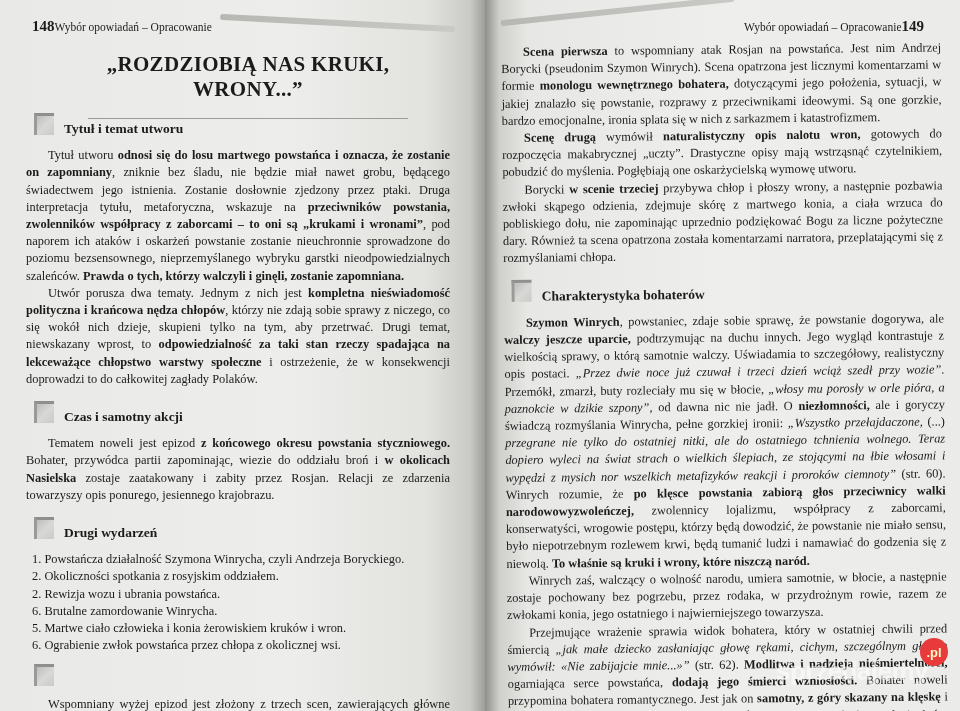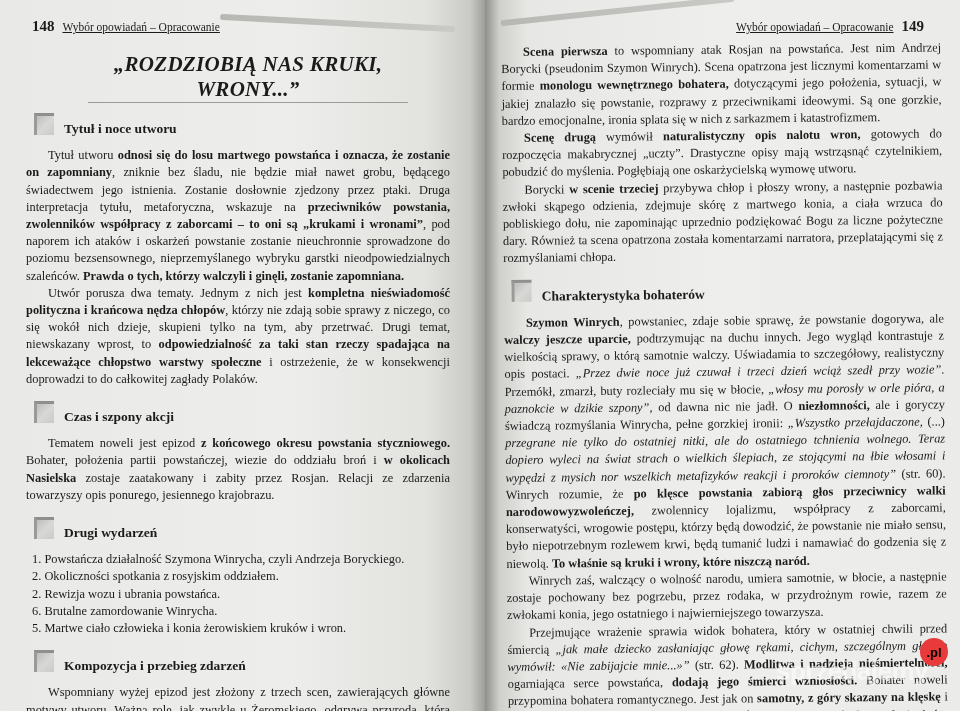--- a/index.html
+++ b/index.html
@@ -14,36 +14,36 @@
   }
   .page-right {
     width: 475px;
     background: linear-gradient(90deg, #8e8e8a 0%, #cfcfcb 3%, #e7e7e5 9%, #eeeeec 50%, #ebebe9 100%);
   }
   .gutter-shadow {
     position: absolute; left: 470px; top: 0; width: 30px; height: 40px;
     background: radial-gradient(ellipse at 50% 0%, #111 0%, #333 40%, transparent 75%);
   }
 
-  .running-head { position: absolute; top: 18px; font-size: 12px; display: flex; align-items: baseline; gap: 8px; }
+  .running-head { position: absolute; top: 18px; font-size: 12px; display: flex; align-items: baseline; }
   .running-head .num { font-weight: bold; font-size: 15px; }
-  .running-head .txt { font-size: 11.5px; text-decoration: underline; }
+  .running-head .txt { font-size: 11.5px; }
   .rh-left { left: 32px; }
   .rh-right { right: 36px; }
   .deco-bar {
     position: absolute; height: 6px; border-radius: 3px;
     background: linear-gradient(90deg, #b7b7b4, #c9c9c6);
   }
   .deco-left { left: 220px; top: 20px; width: 235px; transform: rotate(3deg); }
   .deco-right { left: 15px; top: 8px; width: 235px; transform: rotate(-6deg); }
 
   .title {
     position: absolute; left: 88px; top: 52px; width: 320px;
-    font-size: 21px; font-weight: bold; font-style: italic; text-align: center; letter-spacing: 0.3px;
-    border-bottom: 1px solid #9b9b98; padding-bottom: 0;
+    font-size: 21px; font-weight: bold; text-align: center; letter-spacing: 0.3px;
+    border-bottom: 1px solid #9b9b98; padding-bottom: 16px;
   }
 
   .content { position: absolute; font-size: 12.4px; line-height: 17.2px; text-align: justify; }
   .content-left { left: 26px; top: 100px; width: 424px; }
   .content-right { left: 16px; top: 44px; width: 440px; transform: rotate(-0.6deg); transform-origin: 0 0; }
 
   .section-head { display: flex; align-items: center; gap: 10px; margin: 10px 0 10px 8px; }
   .section-icon {
     width: 20px; height: 22px; flex: none;
     background: linear-gradient(135deg, #bdbdbb 0%, #d8d8d6 50%, #cacac7 100%);
@@ -56,21 +56,21 @@
   i { font-style: italic; }
 
   ol.plan { list-style: none; margin: 4px 0 0 6px; }
   ol.plan li { font-size: 12.4px; line-height: 17.2px; }
 
   .watermark {
     position: absolute; right: 12px; top: 656px; display: flex; align-items: flex-start;
   }
   .wm-text { font-family: "Liberation Sans", sans-serif; font-size: 26px; color: rgba(255,255,255,0.55); font-weight: bold; letter-spacing: -0.5px; }
   .wm-badge {
-    width: 28px; height: 28px; border-radius: 50%; background: #e83a3a; color: #000000;
+    width: 28px; height: 28px; border-radius: 50%; background: #e83a3a; color: #fef9c3;
     font-family: "Liberation Sans", sans-serif; font-weight: bold; font-size: 13px;
     display: flex; align-items: center; justify-content: center; margin-left: -8px; margin-top: -18px;
   }
 </style>
 </head>
 <body>
 
 <div class="spread">
   <div class="gutter-shadow"></div>
 
@@ -78,43 +78,43 @@
     <div class="running-head rh-left">
       <span class="num">148</span>
       <span class="txt">Wybór opowiadań – Opracowanie</span>
     </div>
     <div class="deco-bar deco-left"></div>
     <div class="title">„ROZDZIOBIĄ NAS KRUKI, WRONY...”</div>
 
     <div class="content content-left" id="left-content">
         <div class="section-head">
           <span class="section-icon"></span>
-          <span class="section-title">Tytuł i noce utworu</span>
+          <span class="section-title">Tytuł i temat utworu</span>
         </div>
         <p><span>Tytuł utworu </span><b>odnosi się do losu martwego powstańca i oznacza, że zostanie on zapomniany</b><span>, zniknie bez śladu, nie będzie miał nawet grobu, będącego świadectwem jego istnienia. Zostanie dosłownie zjedzony przez ptaki. Druga interpretacja tytułu, metaforyczna, wskazuje na </span><b>przeciwników powstania, zwolenników współpracy z zaborcami – to oni są „krukami i wronami”</b><span>, pod naporem ich ataków i oskarżeń powstanie zostanie nieuchronnie sprowadzone do poziomu bezsensownego, nieprzemyślanego wybryku garstki nieodpowiedzialnych szaleńców. </span><b>Prawda o tych, którzy walczyli i ginęli, zostanie zapomniana.</b></p>
         <p><span>Utwór porusza dwa tematy. Jednym z nich jest </span><b>kompletna nieświadomość polityczna i krańcowa nędza chłopów</b><span>, którzy nie zdają sobie sprawy z niczego, co się wokół nich dzieje, skupieni tylko na tym, aby przetrwać. Drugi temat, niewskazany wprost, to </span><b>odpowiedzialność za taki stan rzeczy spadająca na lekceważące chłopstwo warstwy społeczne</b><span> i ostrzeżenie, że w konsekwencji doprowadzi to do całkowitej zagłady Polaków.</span></p>
         <div class="section-head">
           <span class="section-icon"></span>
-          <span class="section-title">Czas i szpony akcji</span>
+          <span class="section-title">Czas i samotny akcji</span>
         </div>
-        <p><span>Tematem noweli jest epizod </span><b>z końcowego okresu powstania styczniowego.</b><span> Bohater, położenia partii powstańczej, wiezie do oddziału broń i </span><b>w okolicach Nasielska</b><span> zostaje zaatakowany i zabity przez Rosjan. Relacji ze zdarzenia towarzyszy opis ponurego, jesiennego krajobrazu.</span></p>
+        <p><span>Tematem noweli jest epizod </span><b>z końcowego okresu powstania styczniowego.</b><span> Bohater, przywódca partii zapominając, wiezie do oddziału broń i </span><b>w okolicach Nasielska</b><span> zostaje zaatakowany i zabity przez Rosjan. Relacji ze zdarzenia towarzyszy opis ponurego, jesiennego krajobrazu.</span></p>
         <div class="section-head">
           <span class="section-icon"></span>
           <span class="section-title">Drugi wydarzeń</span>
         </div>
         <ol class="plan">
           <li>1. Powstańcza działalność Szymona Winrycha, czyli Andrzeja Boryckiego.</li>
           <li>2. Okoliczności spotkania z rosyjskim oddziałem.</li>
           <li>2. Rewizja wozu i ubrania powstańca.</li>
           <li>6. Brutalne zamordowanie Winrycha.</li>
           <li>5. Martwe ciało człowieka i konia żerowiskiem kruków i wron.</li>
+          <li>6. Ograbienie zwłok powstańca przez chłopa z okolicznej wsi.</li>
         </ol>
         <div class="section-head">
           <span class="section-icon"></span>
-          <span class="section-title">Kompozycja i przebieg zdarzeń</span>
         </div>
         <p><span>Wspomniany wyżej epizod jest złożony z trzech scen, zawierających główne motywy utworu. Ważną rolę, jak zwykle u Żeromskiego, odgrywa przyroda, która służy wytworzeniu odpowiedniego</span></p>
       </div>
   </div>
 
   <div class="page page-right">
     <div class="deco-bar deco-right"></div>
     <div class="running-head rh-right">
       <span class="txt">Wybór opowiadań – Opracowanie</span>
       <span class="num">149</span>

